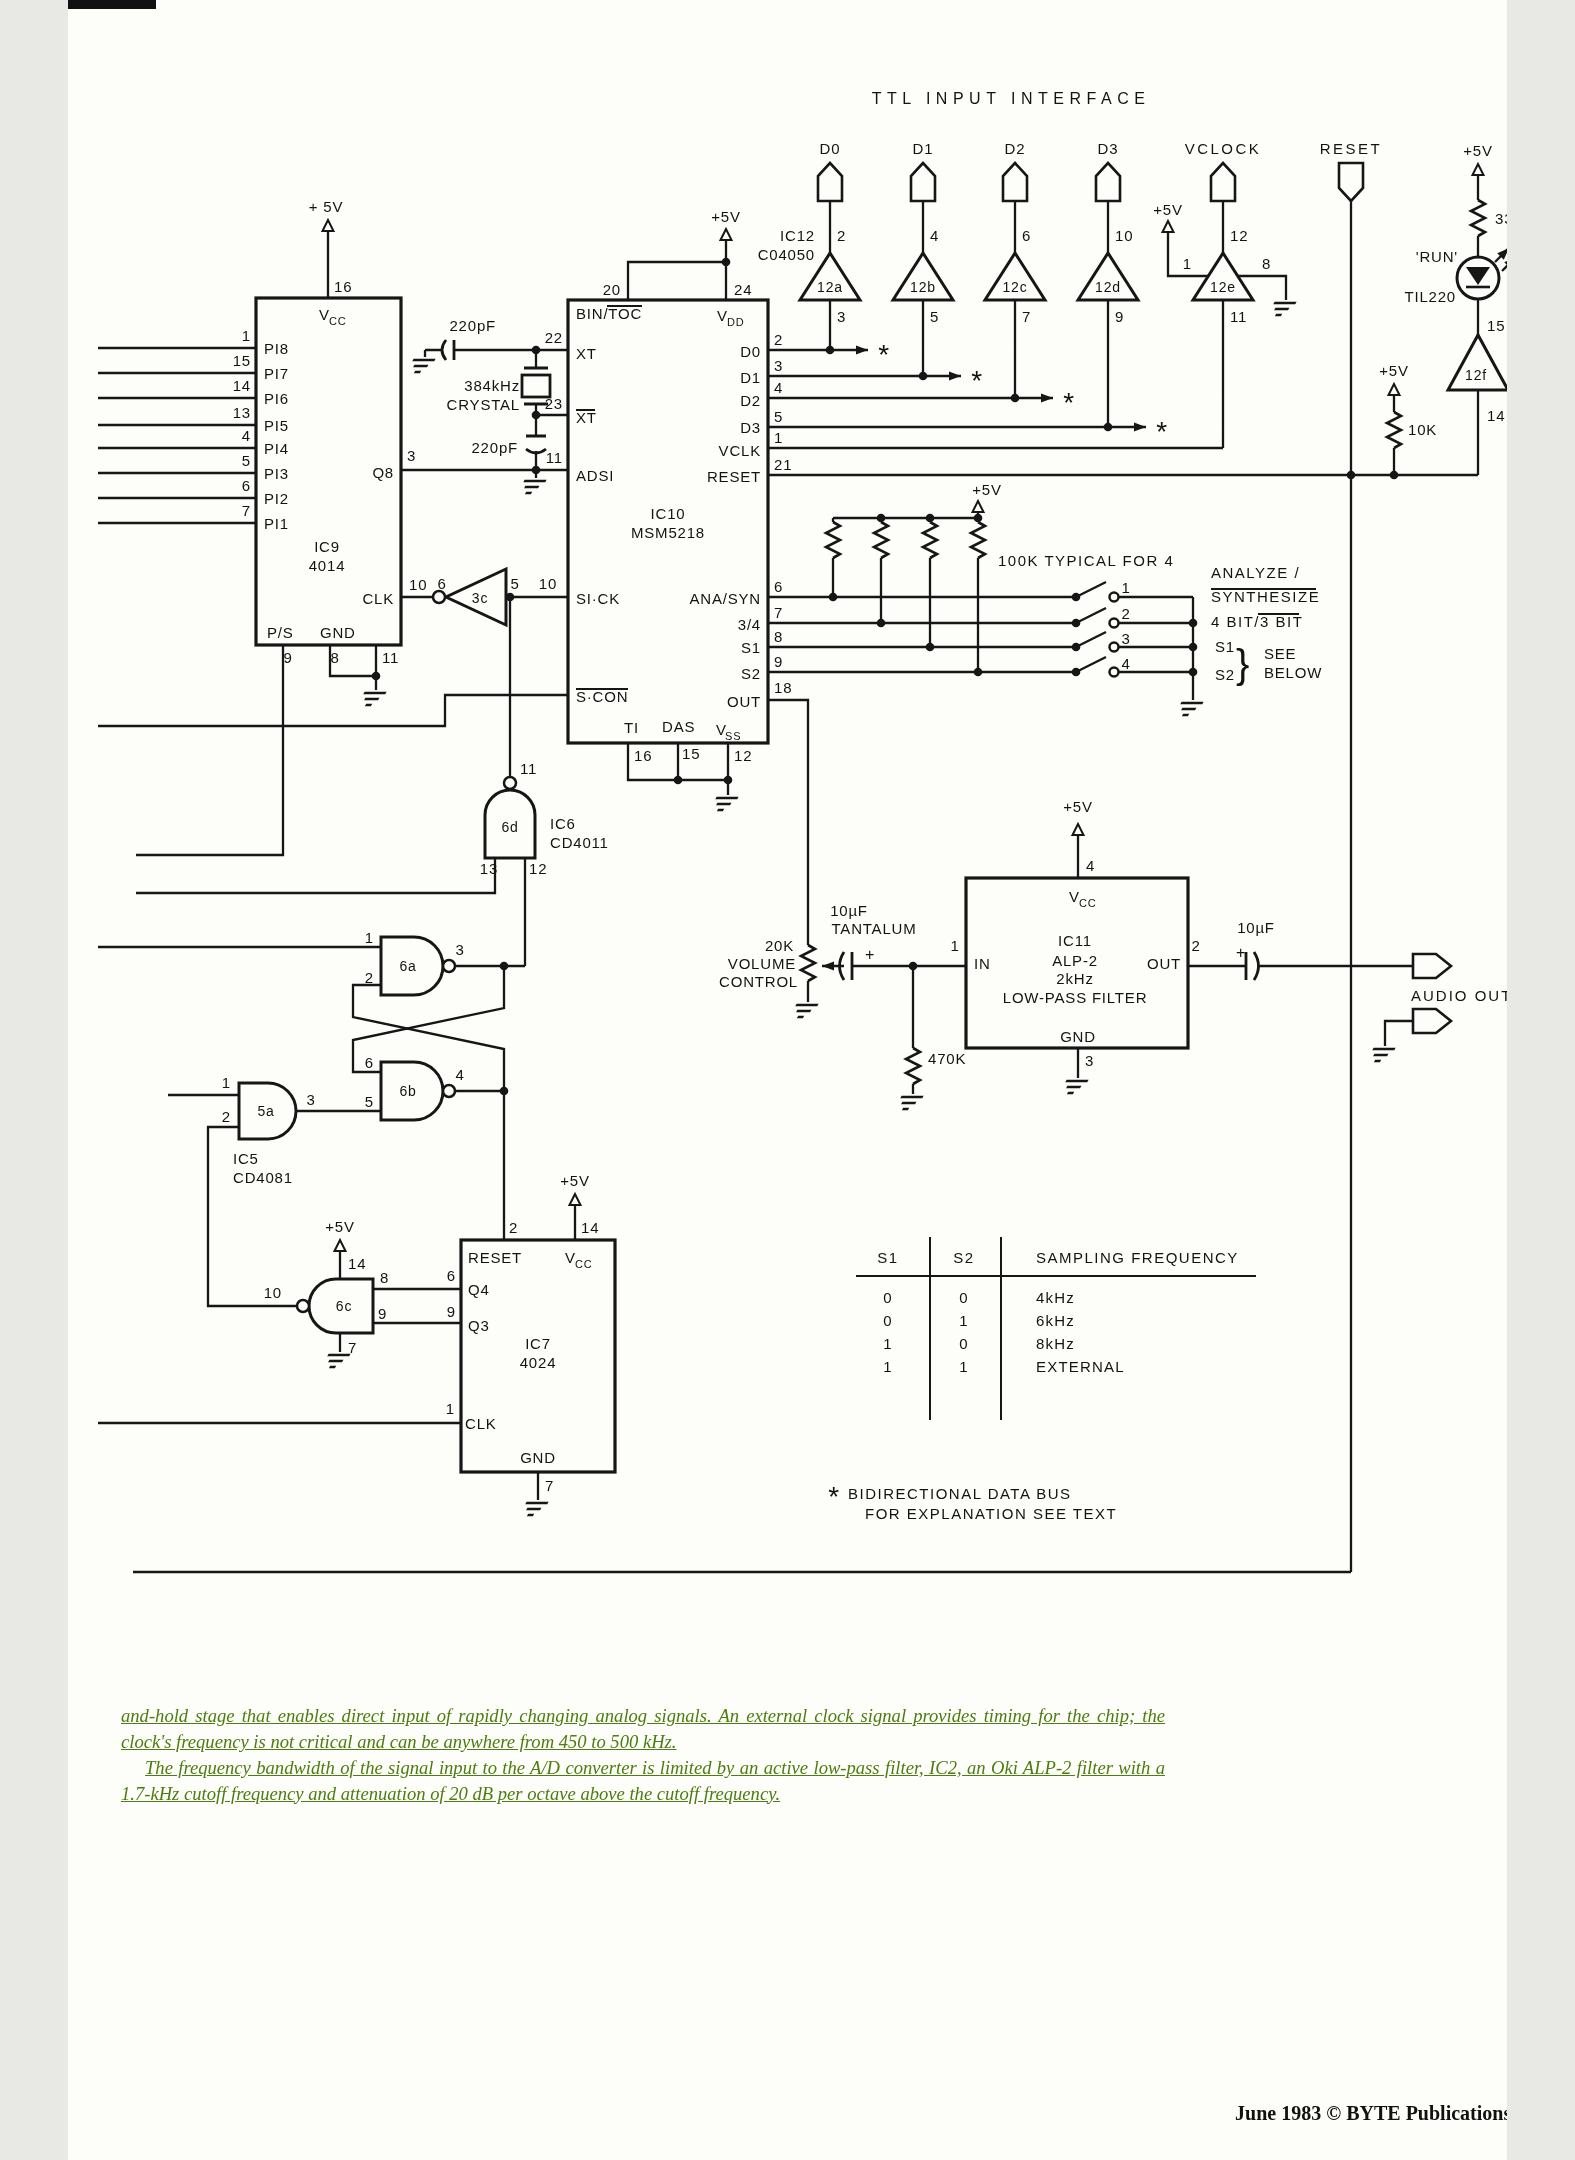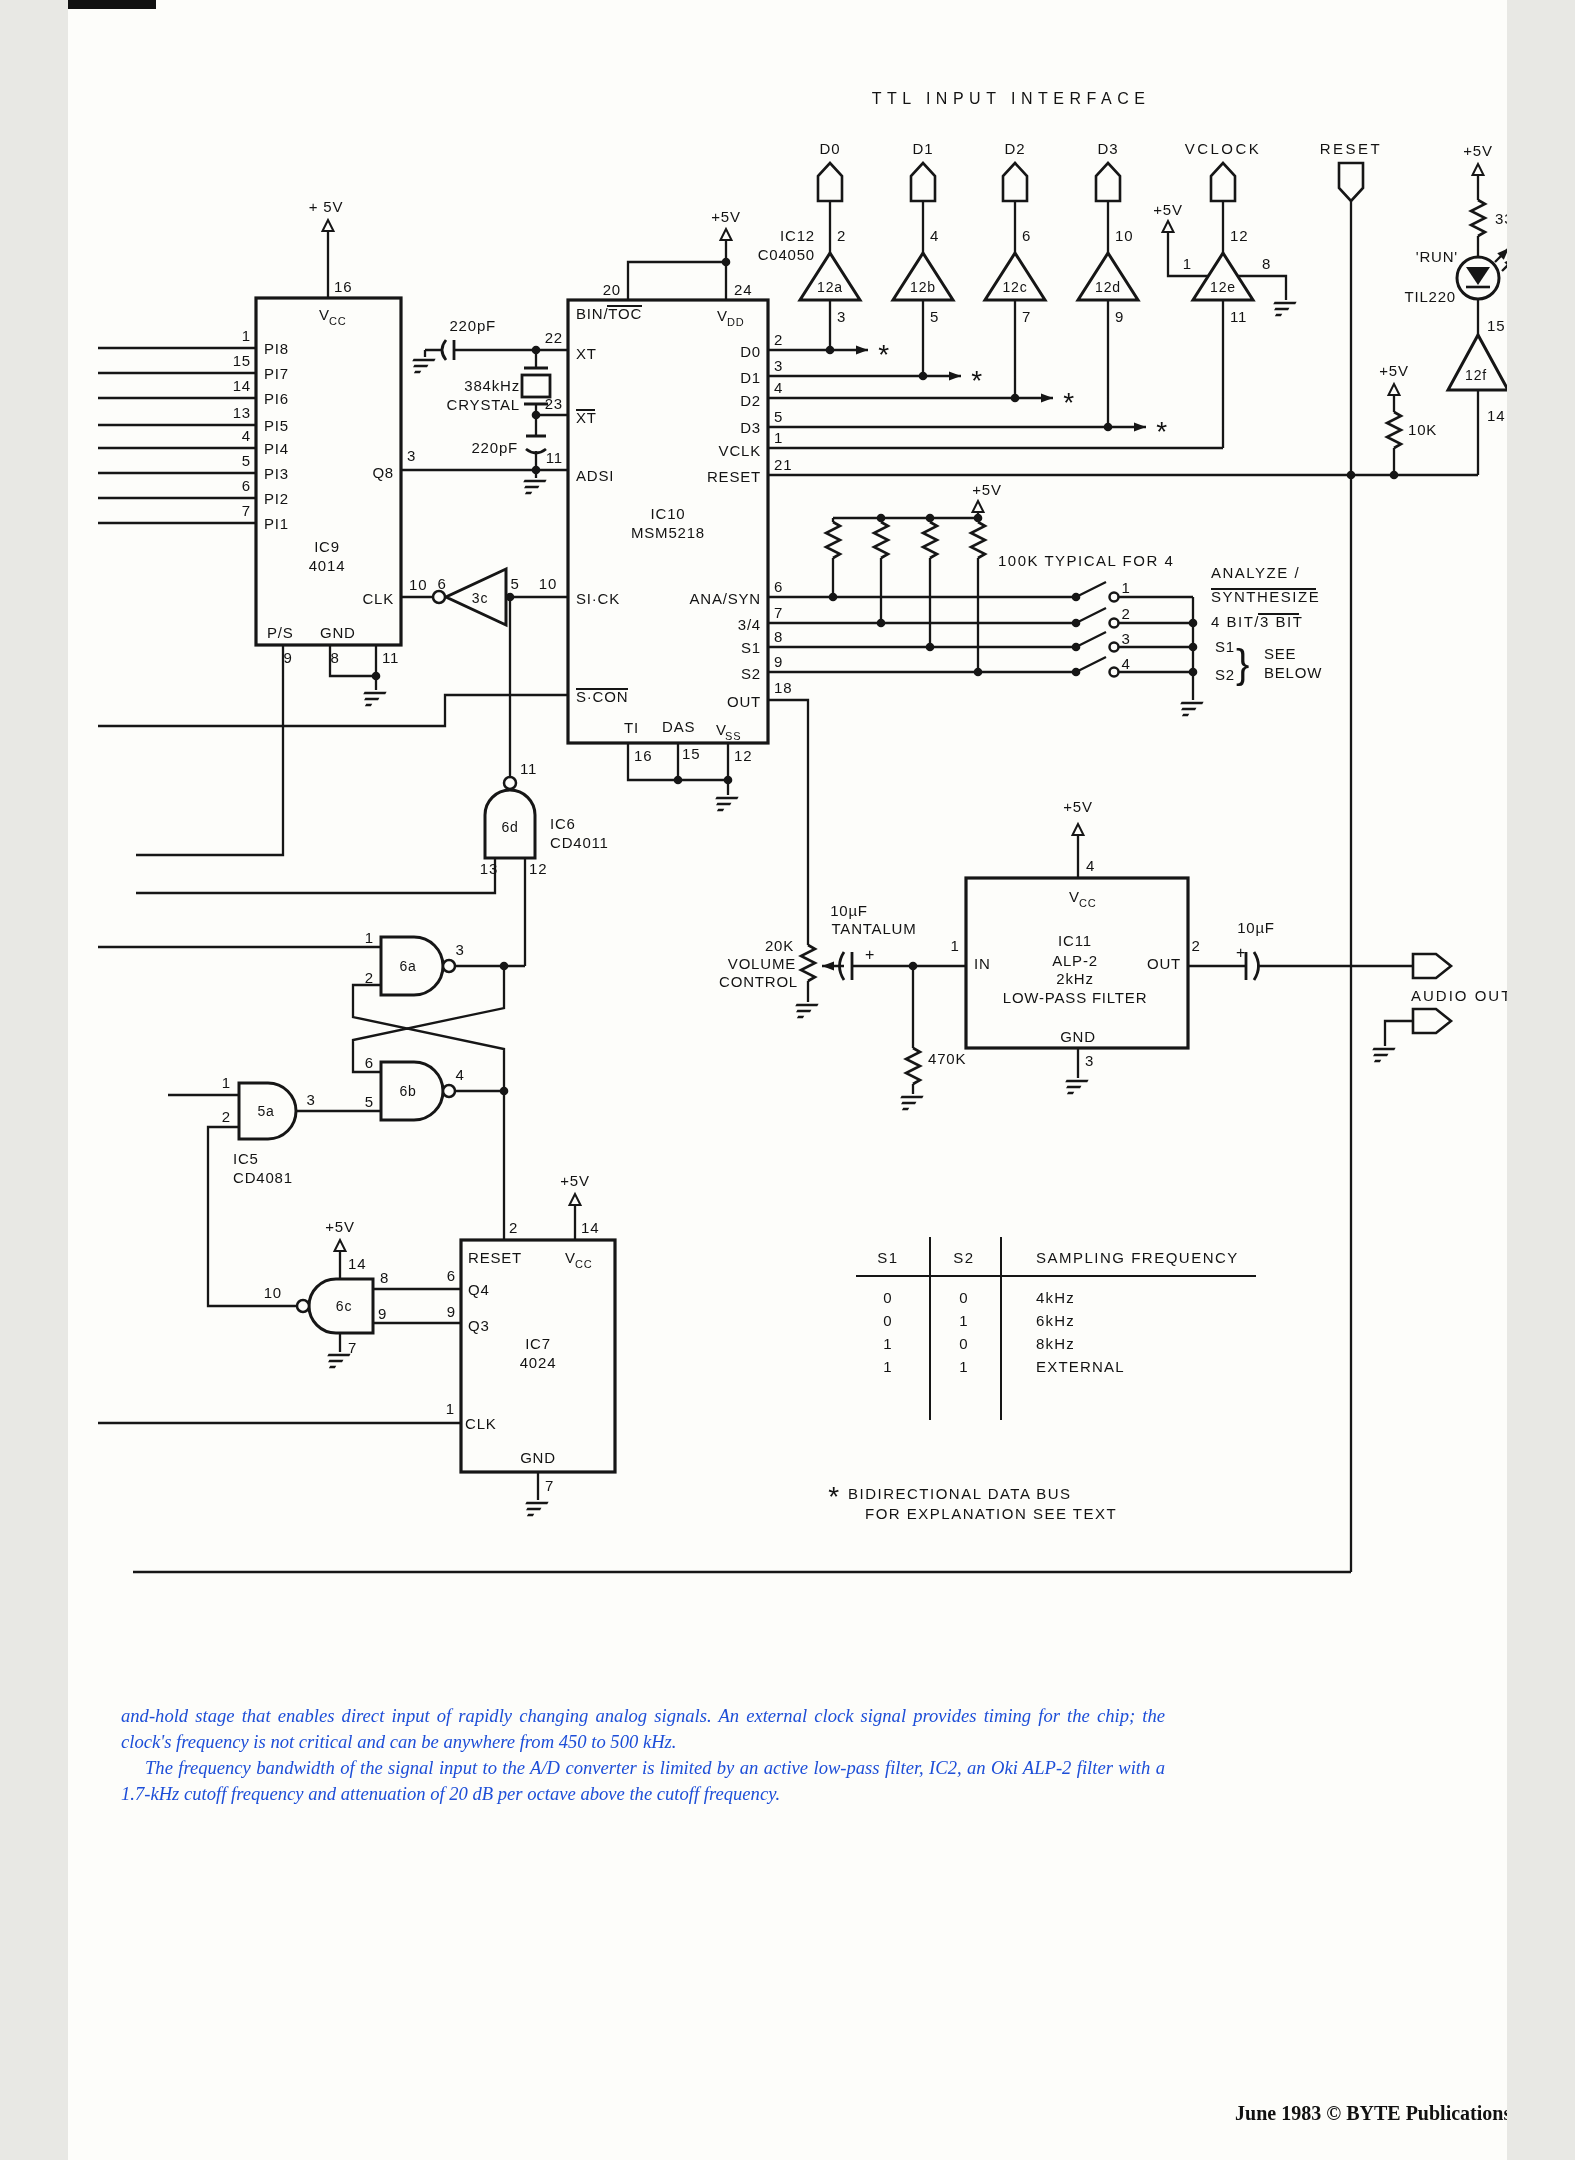--- a/index.html
+++ b/index.html
@@ -1,22 +1,22 @@
 <!DOCTYPE html>
 <html><head>
 <meta charset="utf-8">
 <style>
   html,body{margin:0;padding:0;background:#e8e8e4;}
   .page{position:relative;width:1439px;height:2160px;background:#fdfdfa;margin:0 auto;overflow:hidden;
         font-family:"Liberation Sans",sans-serif;}
   svg{position:absolute;left:0;top:0;}
   svg .labels text{fill:#131313;font-family:"Liberation Sans",sans-serif;}
-  .bodytext{position:absolute;left:53px;top:1703px;width:1044px;color:#1d4ed8;
+  .bodytext{position:absolute;left:53px;top:1703px;width:1044px;color:#4d7c0f;
             font-family:"Liberation Serif",serif;font-style:italic;font-size:18.6px;line-height:1.39;
-            text-align:justify;}
+            text-align:justify;text-decoration:underline;}
   .bodytext p{margin:0;}
   .bodytext p.indent{text-indent:24px;}
   .footer{position:absolute;left:17px;top:2100px;width:1510px;text-align:right;color:#111;
           font-family:"Liberation Serif",serif;font-weight:bold;font-size:20px;}
   .footer .pageno{font-size:23px;margin-left:28px;}
 </style>
 </head>
 <body>
 
 <div class="page">

